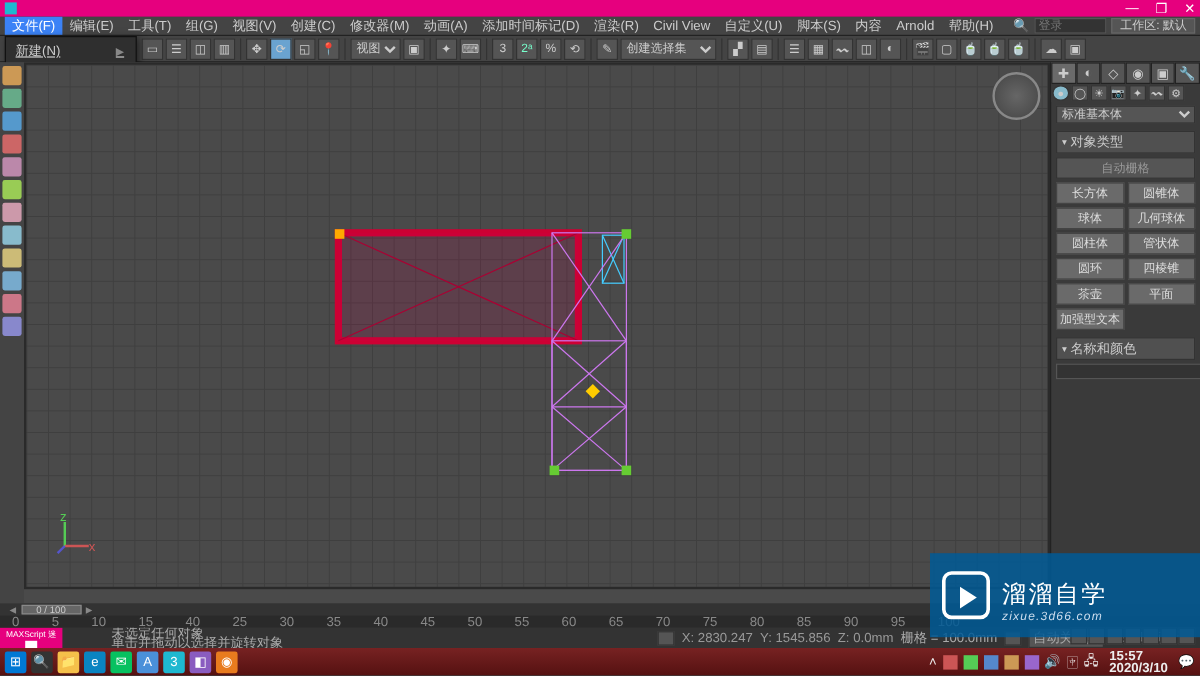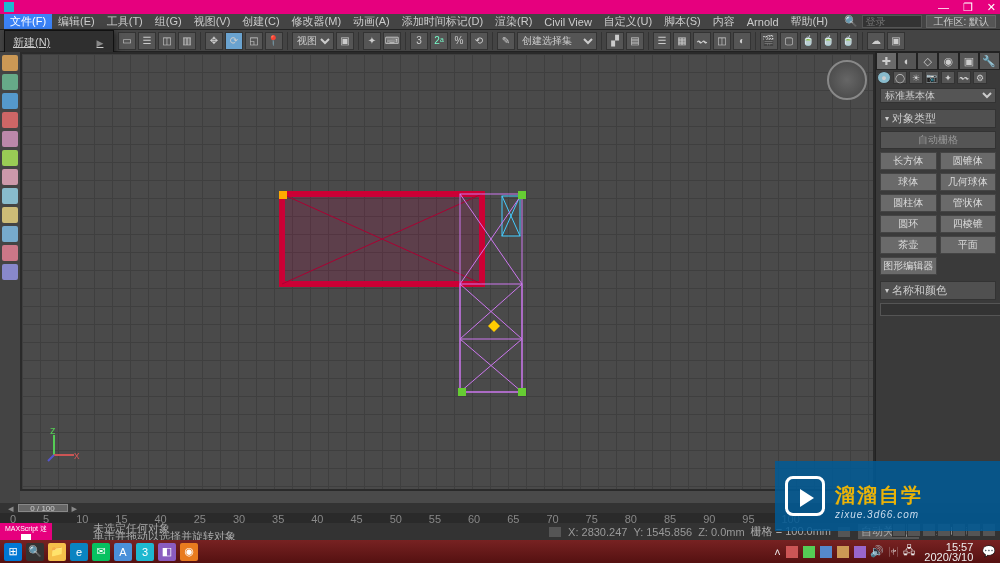--- a/index.html
+++ b/index.html
@@ -77,34 +77,34 @@
 .status-left .mini { width: 10px; height: 6px; background: #fff; }
 .status-txt { color: #aaa; font-size: 9px; padding: 0 6px; line-height: 8px; margin-left: 35px; }
 .status-right { margin-left: auto; display: flex; align-items: center; gap: 6px; color: #aaa; font-size: 9px; padding-right: 8px; }
 .status-right .coord { color: #999; }
 .status-right .tb2 { width: 14px; height: 12px; background: #555; border: 1px solid #333; }
 
 
 .watermark { position: absolute; right: 0; bottom: 32px; width: 225px; height: 70px; background: rgba(0,90,150,.85); display: flex; align-items: center; padding: 0 10px; gap: 10px; }
 .watermark .logo { width: 40px; height: 40px; border: 3px solid #fff; border-radius: 8px; position: relative; }
 .watermark .logo::after { content: ""; position: absolute; left: 12px; top: 10px; border-left: 14px solid #fff; border-top: 9px solid transparent; border-bottom: 9px solid transparent; }
-.watermark .txt1 { color: #eab308; font-size: 20px; font-weight: bold; letter-spacing: 2px; margin-top: 10px; }
+.watermark .txt1 { color: #ffffff; font-size: 20px; font-weight: normal; letter-spacing: 2px; margin-top: 10px; }
 .watermark .txt2 { color: #cde; font-size: 10px; letter-spacing: 1px; font-style: italic; }
 
 
 .axis { position: absolute; bottom: 28px; left: 26px; width: 30px; height: 30px; }
 .axis svg { overflow: visible; }
 
 
 .taskbar { position: absolute; bottom: 0; left: 0; right: 0; height: 23px; background: linear-gradient(#722, #511); display: flex; align-items: center; padding: 0 4px; gap: 4px; }
 .taskbar .tkic { width: 18px; height: 18px; border-radius: 2px; display: flex; align-items: center; justify-content: center; font-size: 11px; color: #fff; }
 .tkwin{background:#0078d4;} .tkfolder{background:#f5c04a;} .tkgreen{background:#07c160;} .tkblue{background:#4a90d9;} .tkorange{background:#e87b1e;} .tkpurple{background:#8a5cc0;} .tk3{background:#1eb8d0;}
 .taskbar .tray { margin-left: auto; display: flex; align-items: center; gap: 5px; color: #eee; font-size: 9px; }
 .taskbar .tray .ti { width: 12px; height: 12px; }
-.taskbar .clock { text-align: right; line-height: 10px; padding: 0 4px; }
+.taskbar .clock { text-align: left; line-height: 10px; padding: 0 4px; font-weight: bold; }
 
 
 .navcluster { position: absolute; right: 4px; bottom: 26px; display: flex; gap: 1px; }
 .navcluster .nb { width: 14px; height: 14px; background: #555; border: 1px solid #333; }
 </style>
 </head>
 <body>
 
 <div class="titlebar">
   <div class="icon3ds"></div>
@@ -374,21 +374,21 @@
         </div>
         <div class="row2">
           <div class="objbtn">圆环</div>
           <div class="objbtn">四棱锥</div>
         </div>
         <div class="row2">
           <div class="objbtn">茶壶</div>
           <div class="objbtn">平面</div>
         </div>
         <div class="row2">
-          <div class="objbtn">图形编辑器</div>
+          <div class="objbtn">加强型文本</div>
           <div class="objbtn" style="visibility: hidden;"></div>
         </div>
       </div>
   </div>
   <div class="panel-sec">
     <div class="panel-head">
         <span class="tri">▾</span>
         <span>名称和颜色</span>
       </div>
     <div class="row2" style="margin-top:3px">

